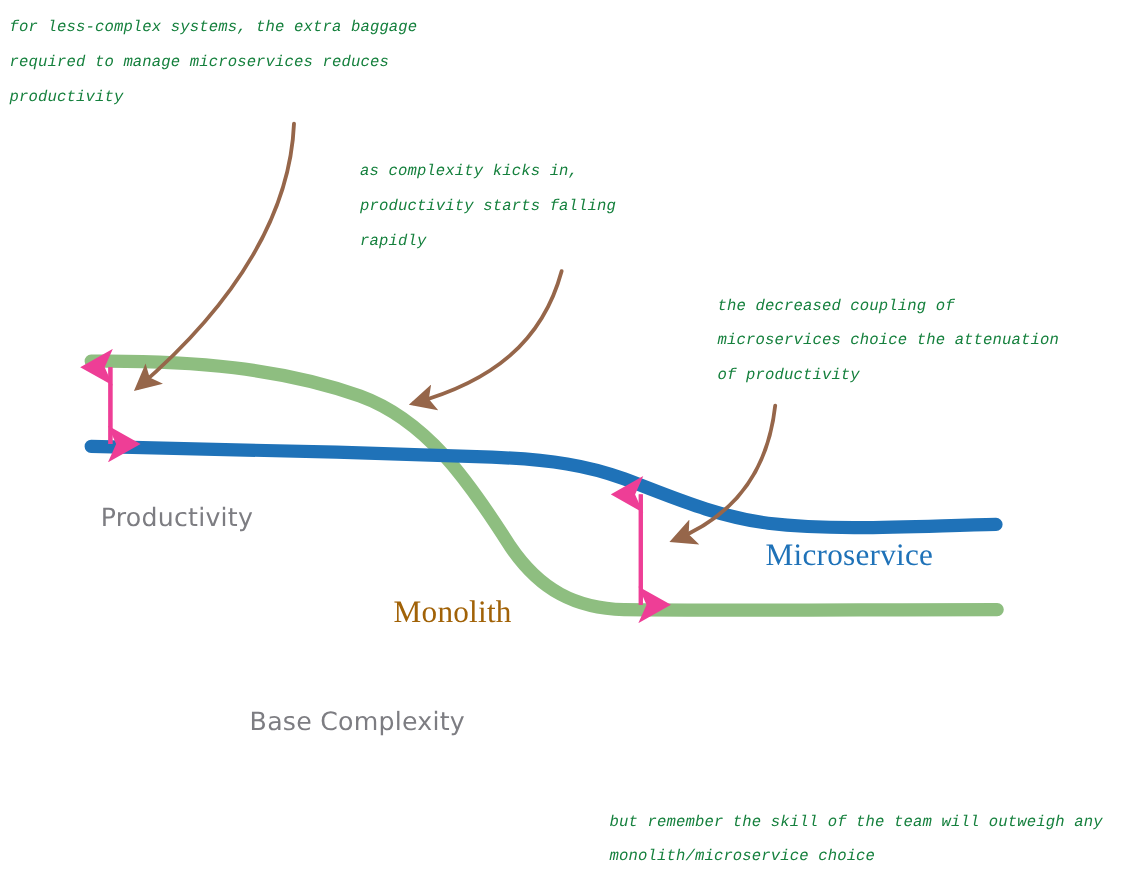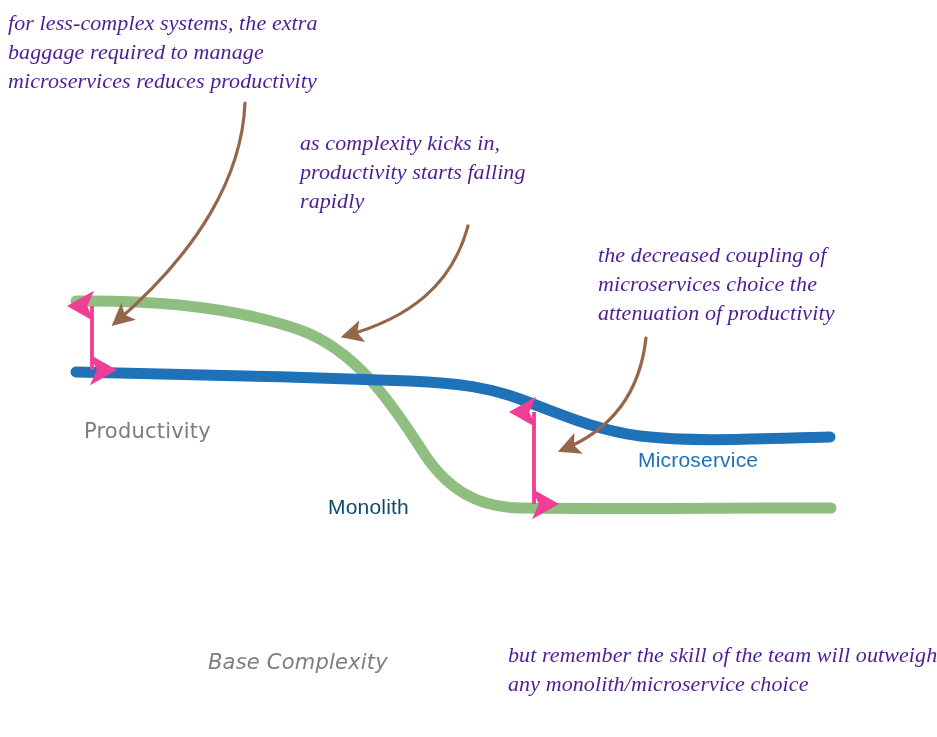--- a/index.html
+++ b/index.html
@@ -17,48 +17,48 @@
   }
   #figure {
     position: absolute;
     left: 0;
     top: 0;
     width: 937px;
     height: 737px;
   }
   .annotation {
     position: absolute;
-    font-family: Liberation Serif, serif;
+    font-family: Liberation Mono, monospace;
     font-style: italic;
-    font-size: 22px;
+    font-size: 13px;
     line-height: 29px;
-    color: #4c1d95;
+    color: #15803d;
     white-space: pre-line;
     letter-spacing: 0.1px;
   }
   .axis-label {
     position: absolute;
     font-family: "DejaVu Sans", "Liberation Sans", sans-serif;
     font-size: 21px;
     color: #7d7d82;
     letter-spacing: 0.2px;
   }
   .series-label {
     position: absolute;
-    font-family: Liberation Sans, sans-serif;
-    font-size: 21px;
+    font-family: Liberation Serif, serif;
+    font-size: 26px;
     letter-spacing: 0.2px;
   }
   #note-a { left: 8px;  top: 8px;  width: 360px; }
   #note-b { left: 300px; top: 128px; width: 260px; }
   #note-c { left: 598px; top: 240px; width: 300px; }
-  #note-d { left: 508px; top: 640px; width: 430px; }
+  #note-d { left: 508px; top: 670px; width: 430px; }
   #label-productivity { left: 84px; top: 419px; text-align: center; }
-  #label-basecomplexity { left: 208px; top: 650px; font-style: italic; }
-  #label-monolith { left: 328px; top: 495px; color: #0c4a6e; }
+  #label-basecomplexity { left: 208px; top: 589px; }
+  #label-monolith { left: 328px; top: 495px; color: #a16207; }
   #label-microservice { left: 638px; top: 448px; color: #1f72b8; }
 </style>
 </head>
 <body>
 
 <svg id="figure" viewBox="0 0 937 737">
   <defs>
     <linearGradient id="axisGrad" x1="0" y1="0" x2="1" y2="0">
       <stop offset="0%" stop-color="#6f6f74"></stop>
       <stop offset="45%" stop-color="#97979b"></stop>

